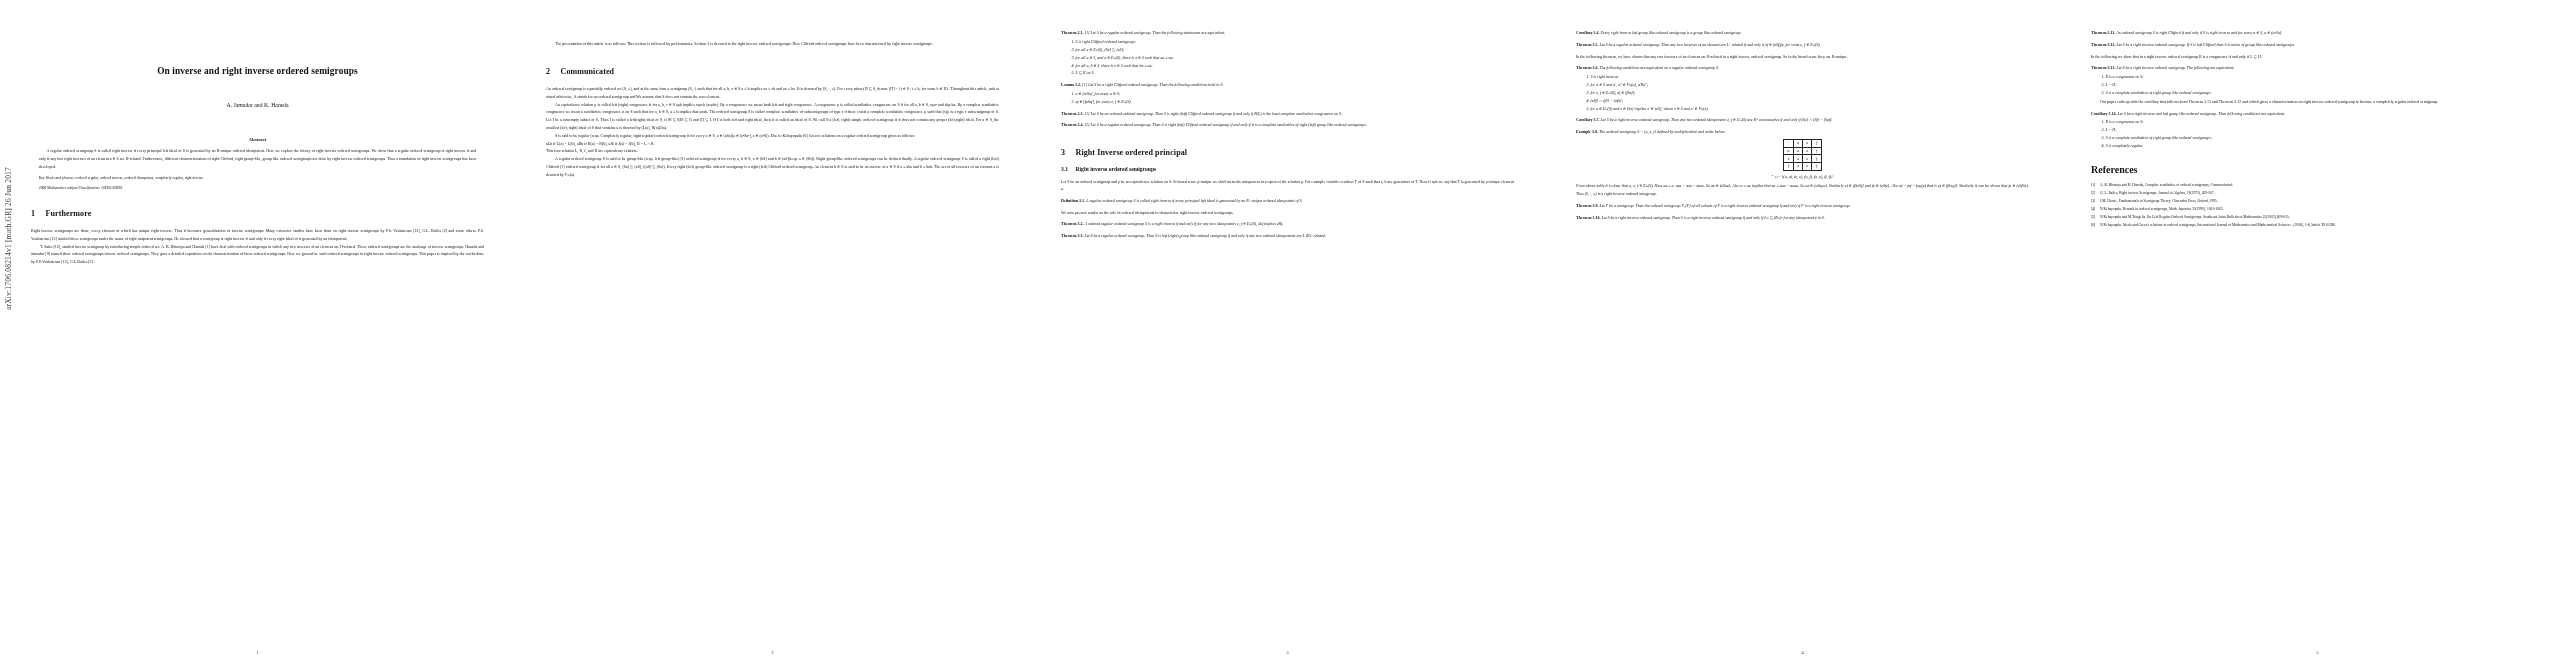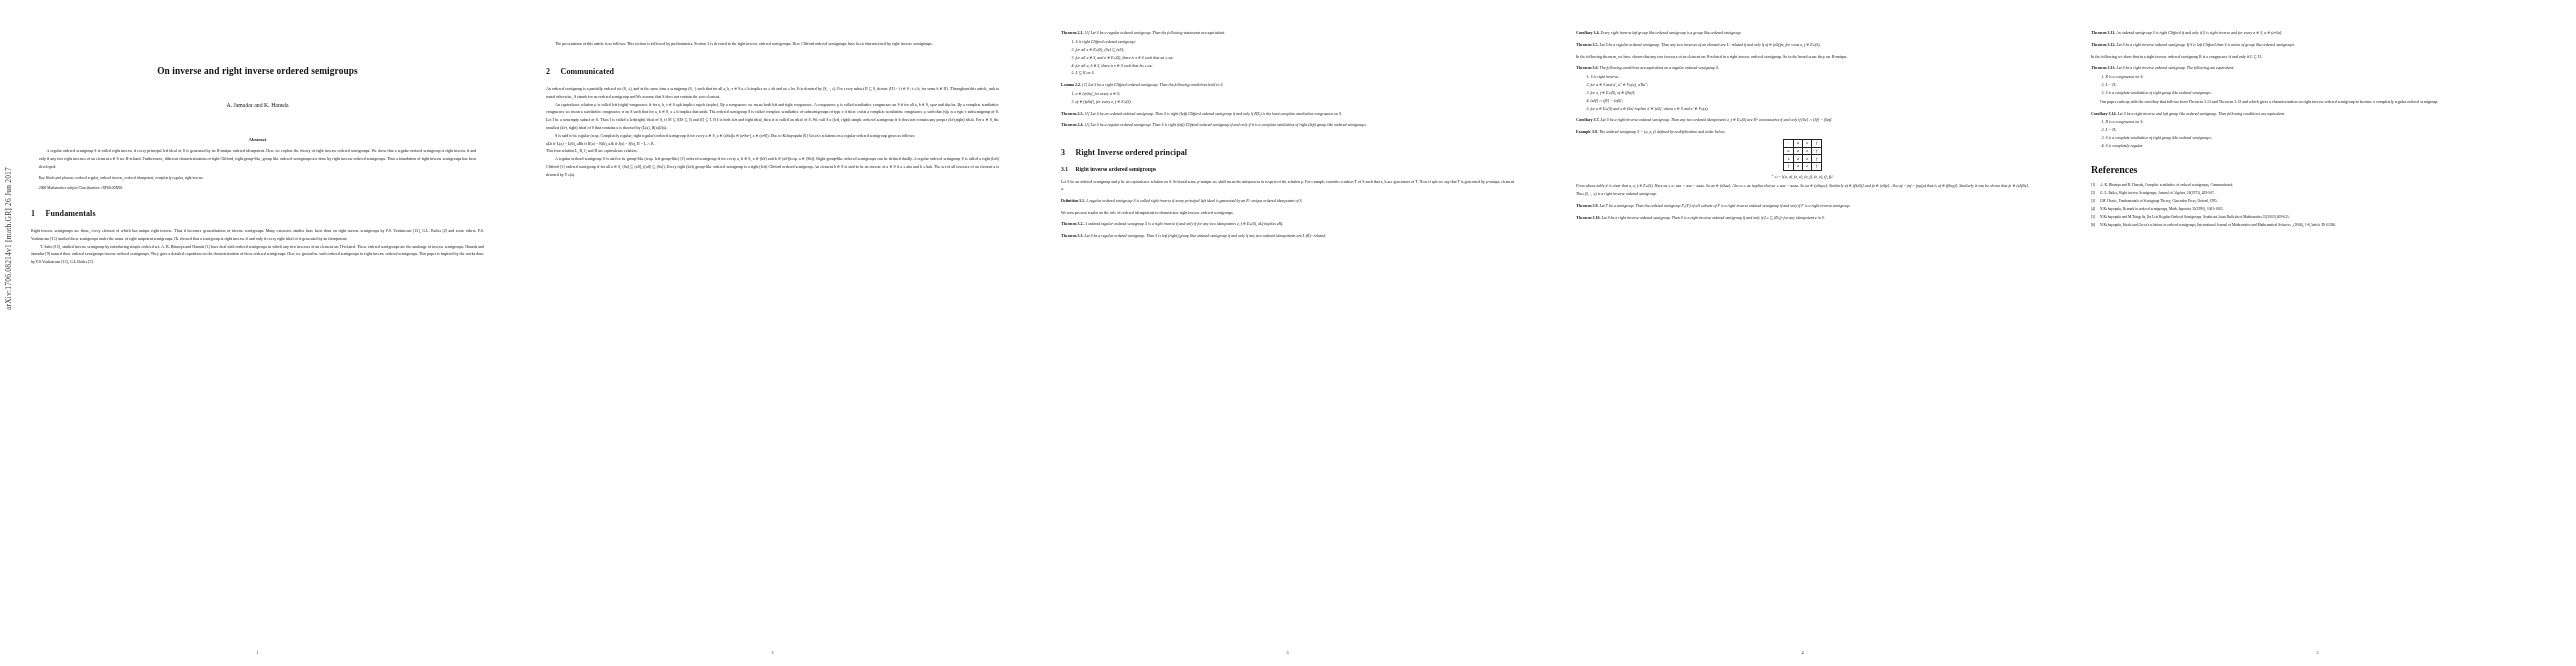--- a/index.html
+++ b/index.html
@@ -161,21 +161,21 @@
 
     <div class="abs-head">Abstract</div>
     <div class="abs-body">A regular ordered semigroup S is called right inverse if every principal left ideal of S is generated by an R-unique ordered idempotent. Here we explore the theory of right inverse ordered semigroups. We show that a regular ordered semigroup is right inverse if and only if any two right inverses of an element a ∈ S are R-related. Furthermore, different characterizations of right Clifford, right group-like, group like ordered semigroups are done by right inverse ordered semigroups. Thus a foundation of right inverse semigroups has been developed.</div>
 
     <div class="kw">
       <i>Key Words and phrases:</i><span> ordered regular, ordered inverse, ordered idempotent, completely regular, right inverse.</span>
     </div>
     <div class="msc">2000 Mathematics subject Classification: 16Y60;20M10.</div>
 
     <h2 class="sec">
-      <span class="num">1</span><span>Fundamentals</span>
+      <span class="num">1</span><span>Furthermore</span>
     </h2>
 
     <p class="body noind">Right inverse semigroups are those, every element of which has unique right inverse. Thus it becomes generalization of inverse semigroups. Many extensive studies have been done on right inverse semigroups by P.S. Venkatesan [13], G.L. Bailes [2] and some others. P.S. Venkatesan [13] studied these semigroups under the name of right unipotent semigroups. He showed that a semigroup is right inverse if and only if every right ideal of it generated by an idempotent.</p>
     <p class="body">T. Saito [12], studied inverse semigroup by introducing simple ordered set. A. K. Bhuniya and Hansda [1] have deal with ordered semigroups in which any two inverses of an element are H-related. These ordered semigroups are the analouge of inverse semigroups. Hansda and Jamadar [9] named these ordered semigroups inverse ordered semigroups. They gave a detailed exposition on the characterization of these ordered semigroups. Here we generalize such ordered semigroups to right inverse ordered semigroups. This paper is inspired by the works done by P.S.Venkatesan [13], G.L.Bailes [2].</p>
 
     <div class="folio">1</div>
   </div>
 
   <div class="page">
     <div style="height:27px"></div>

